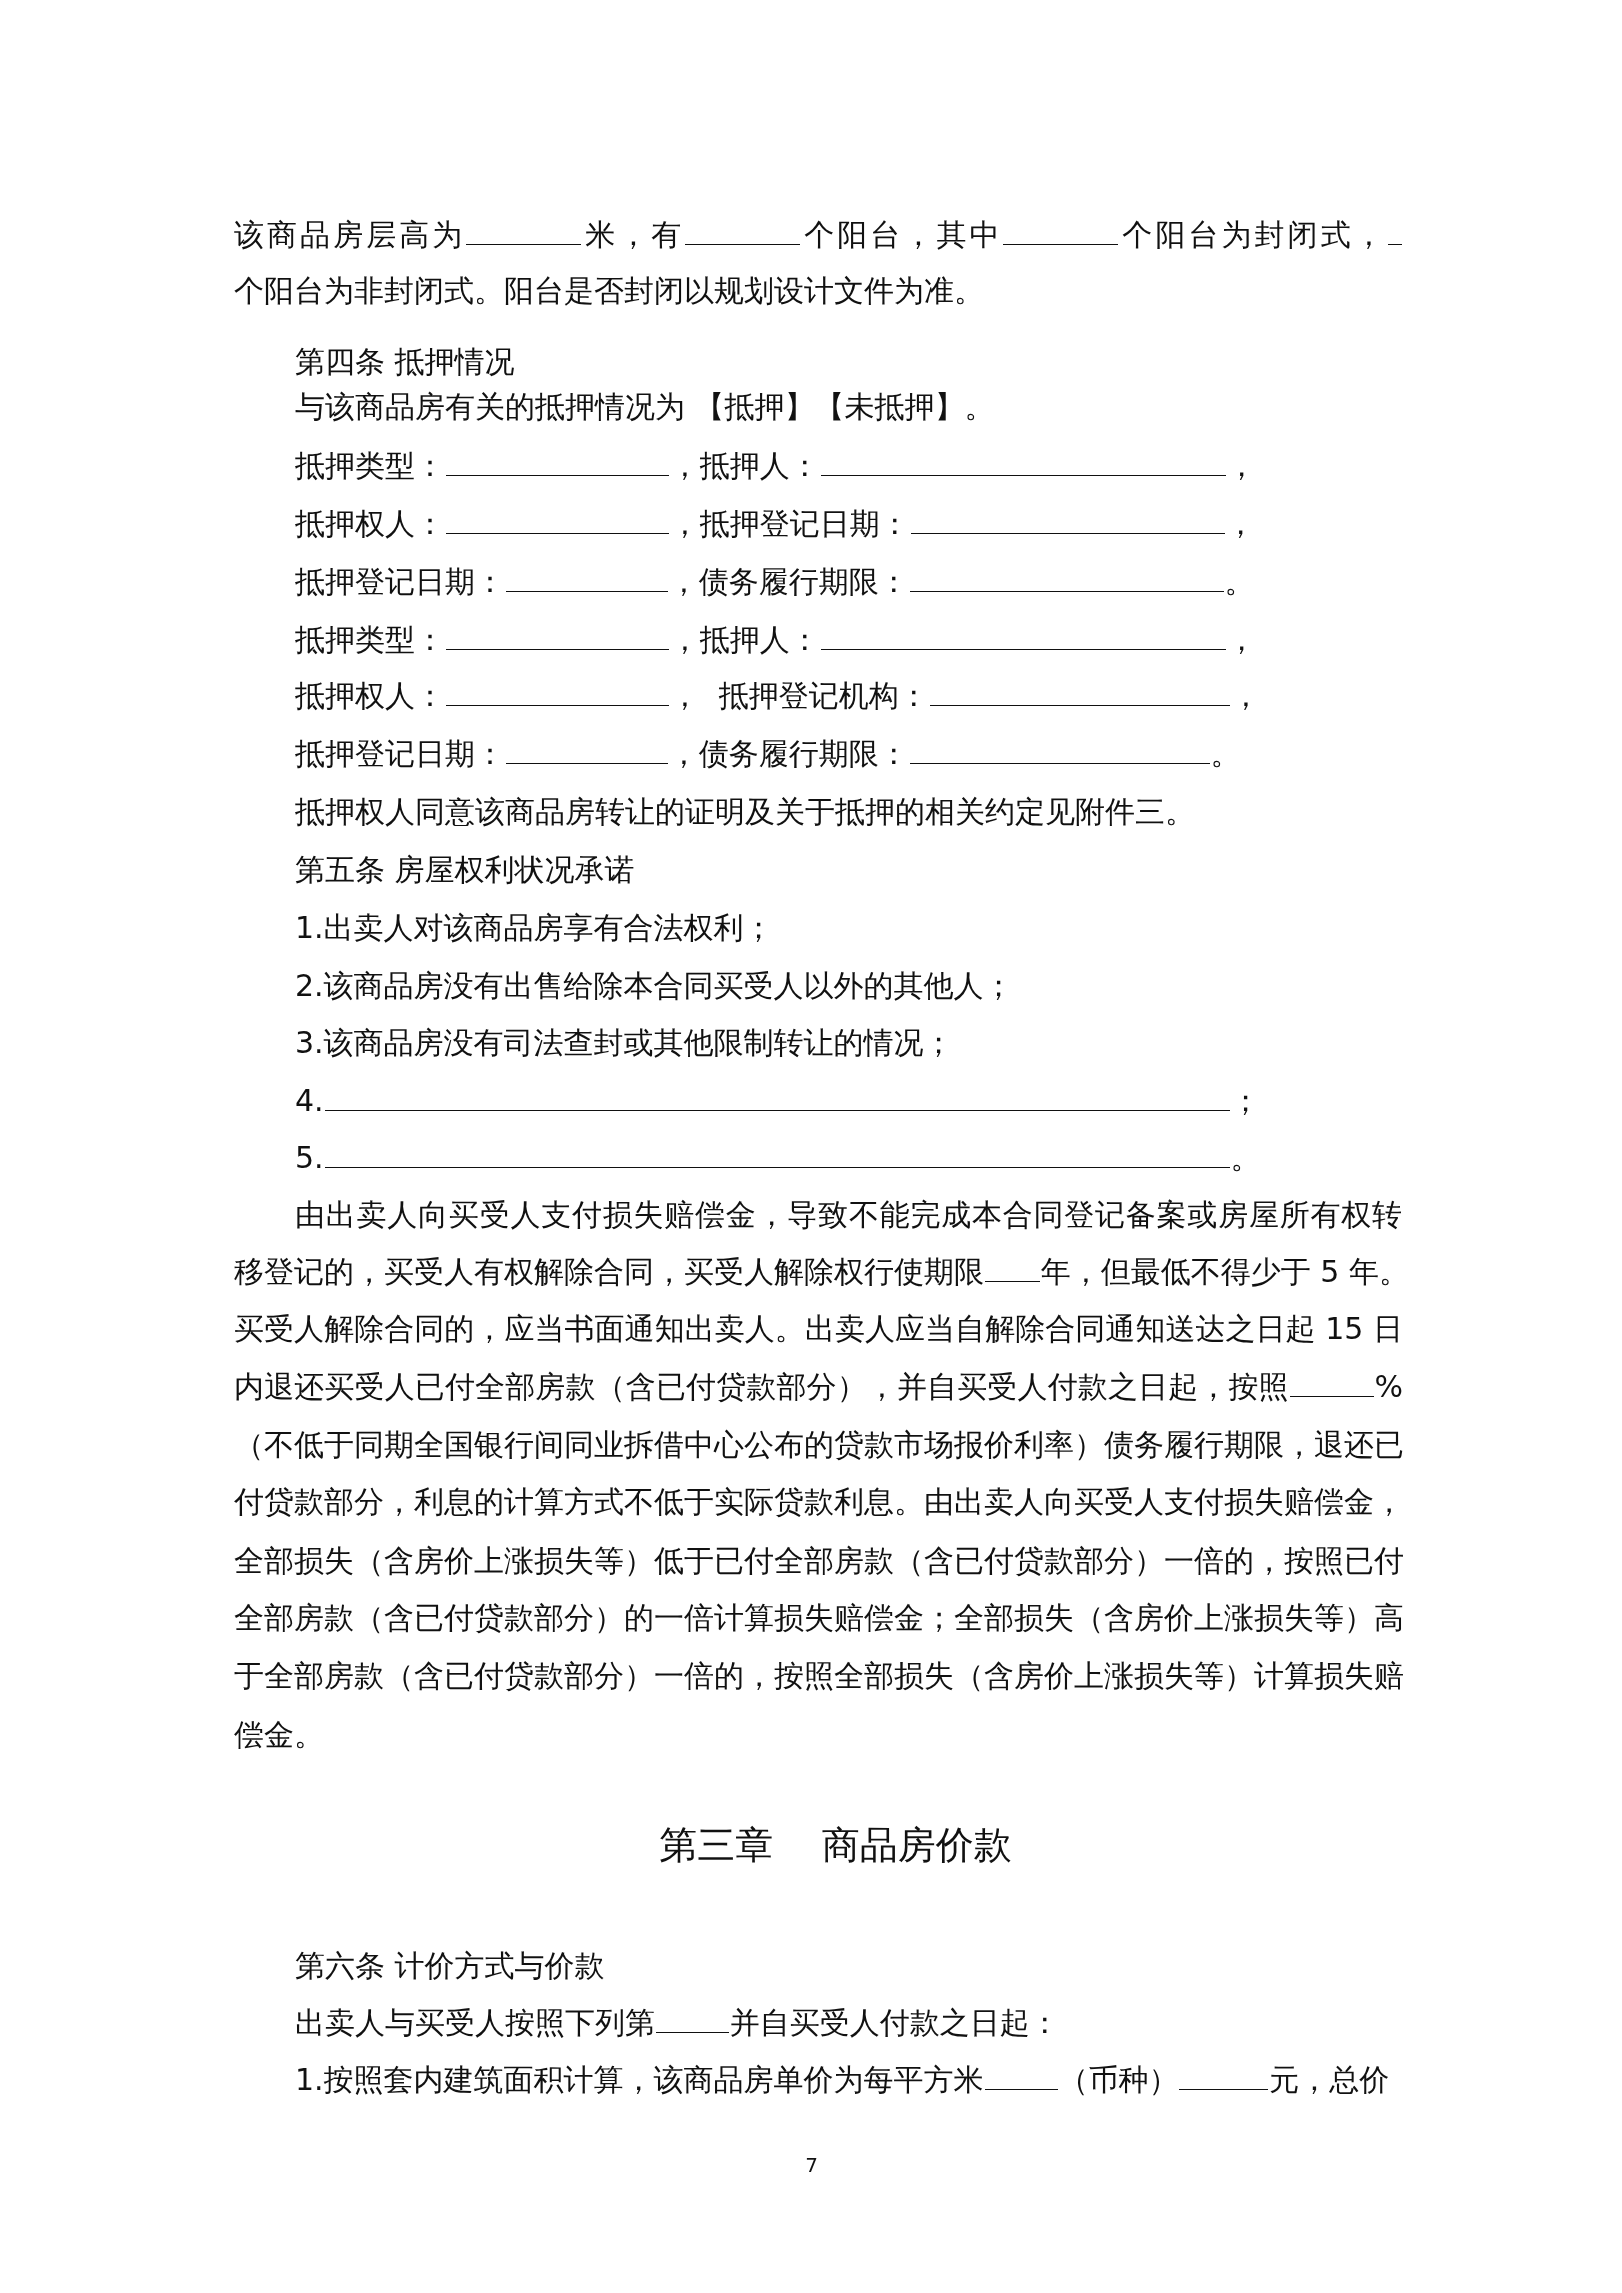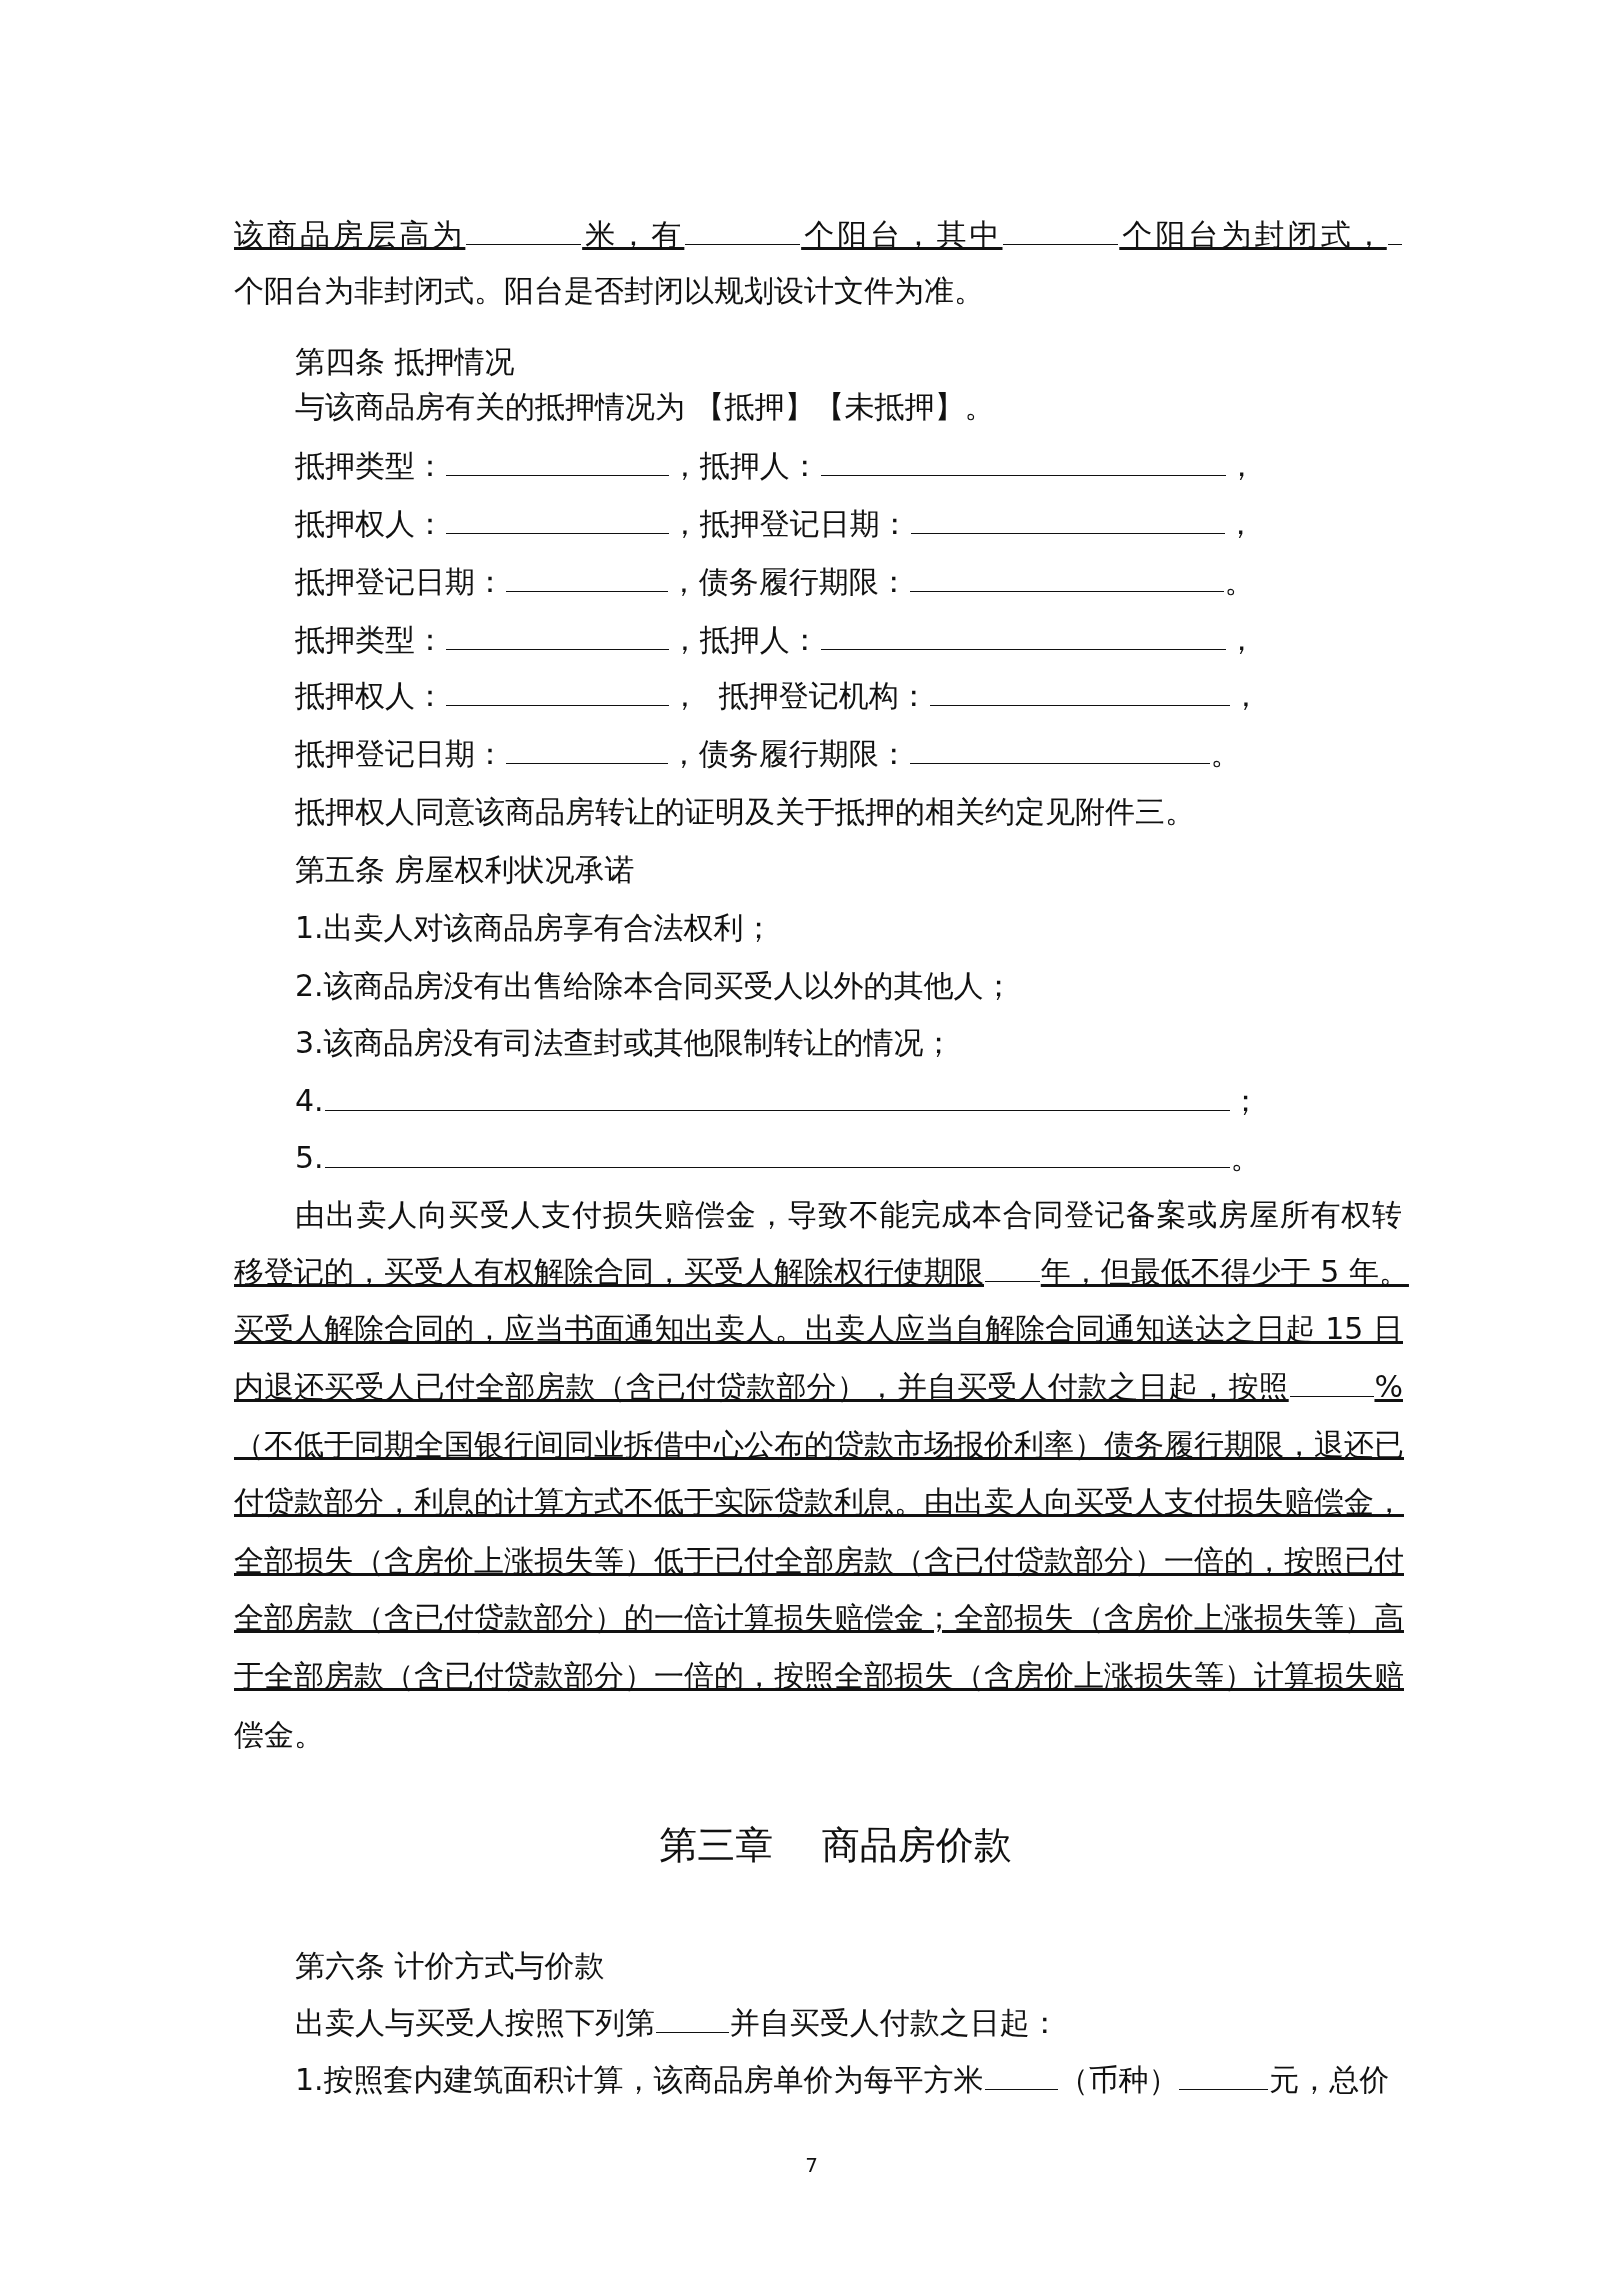--- a/index.html
+++ b/index.html
@@ -1,19 +1,19 @@
 <!DOCTYPE html>
 <html style="font-size:14.5px"><head>
 <meta charset="utf-8">
 <style>
   html, body { margin:0; padding:0; background:#ffffff; }
   body { width:1623px; height:2294px; position:relative; overflow:hidden;
          font-family:"DejaVu Sans", "Liberation Sans", sans-serif; color:#111; }
   .ln { position:absolute; font-size:30px; line-height:40px; white-space:nowrap; left:295px; }
-  .full { left:234px; width:1169px; text-align:justify; text-align-last:justify;text-decoration:underline; }
+  .full { left:234px; width:1169px; text-align:justify; text-align-last:justify; }
   .cont { left:234px;text-align:right; }
   .blank { display:inline-block; border-bottom:1.8px solid #111; height:27px; vertical-align:baseline; margin:0 0.9px; }
   .heading { position:absolute; left:0; width:1623px; text-align:center; font-size:38px; line-height:51px; top:1820px;margin-left:24px; }
   .pnum { position:absolute; left:0; width:1623px; text-align:center; font-size:20px; top:2153px; }
 </style>
 </head>
 <body>
 
 <div>
 

